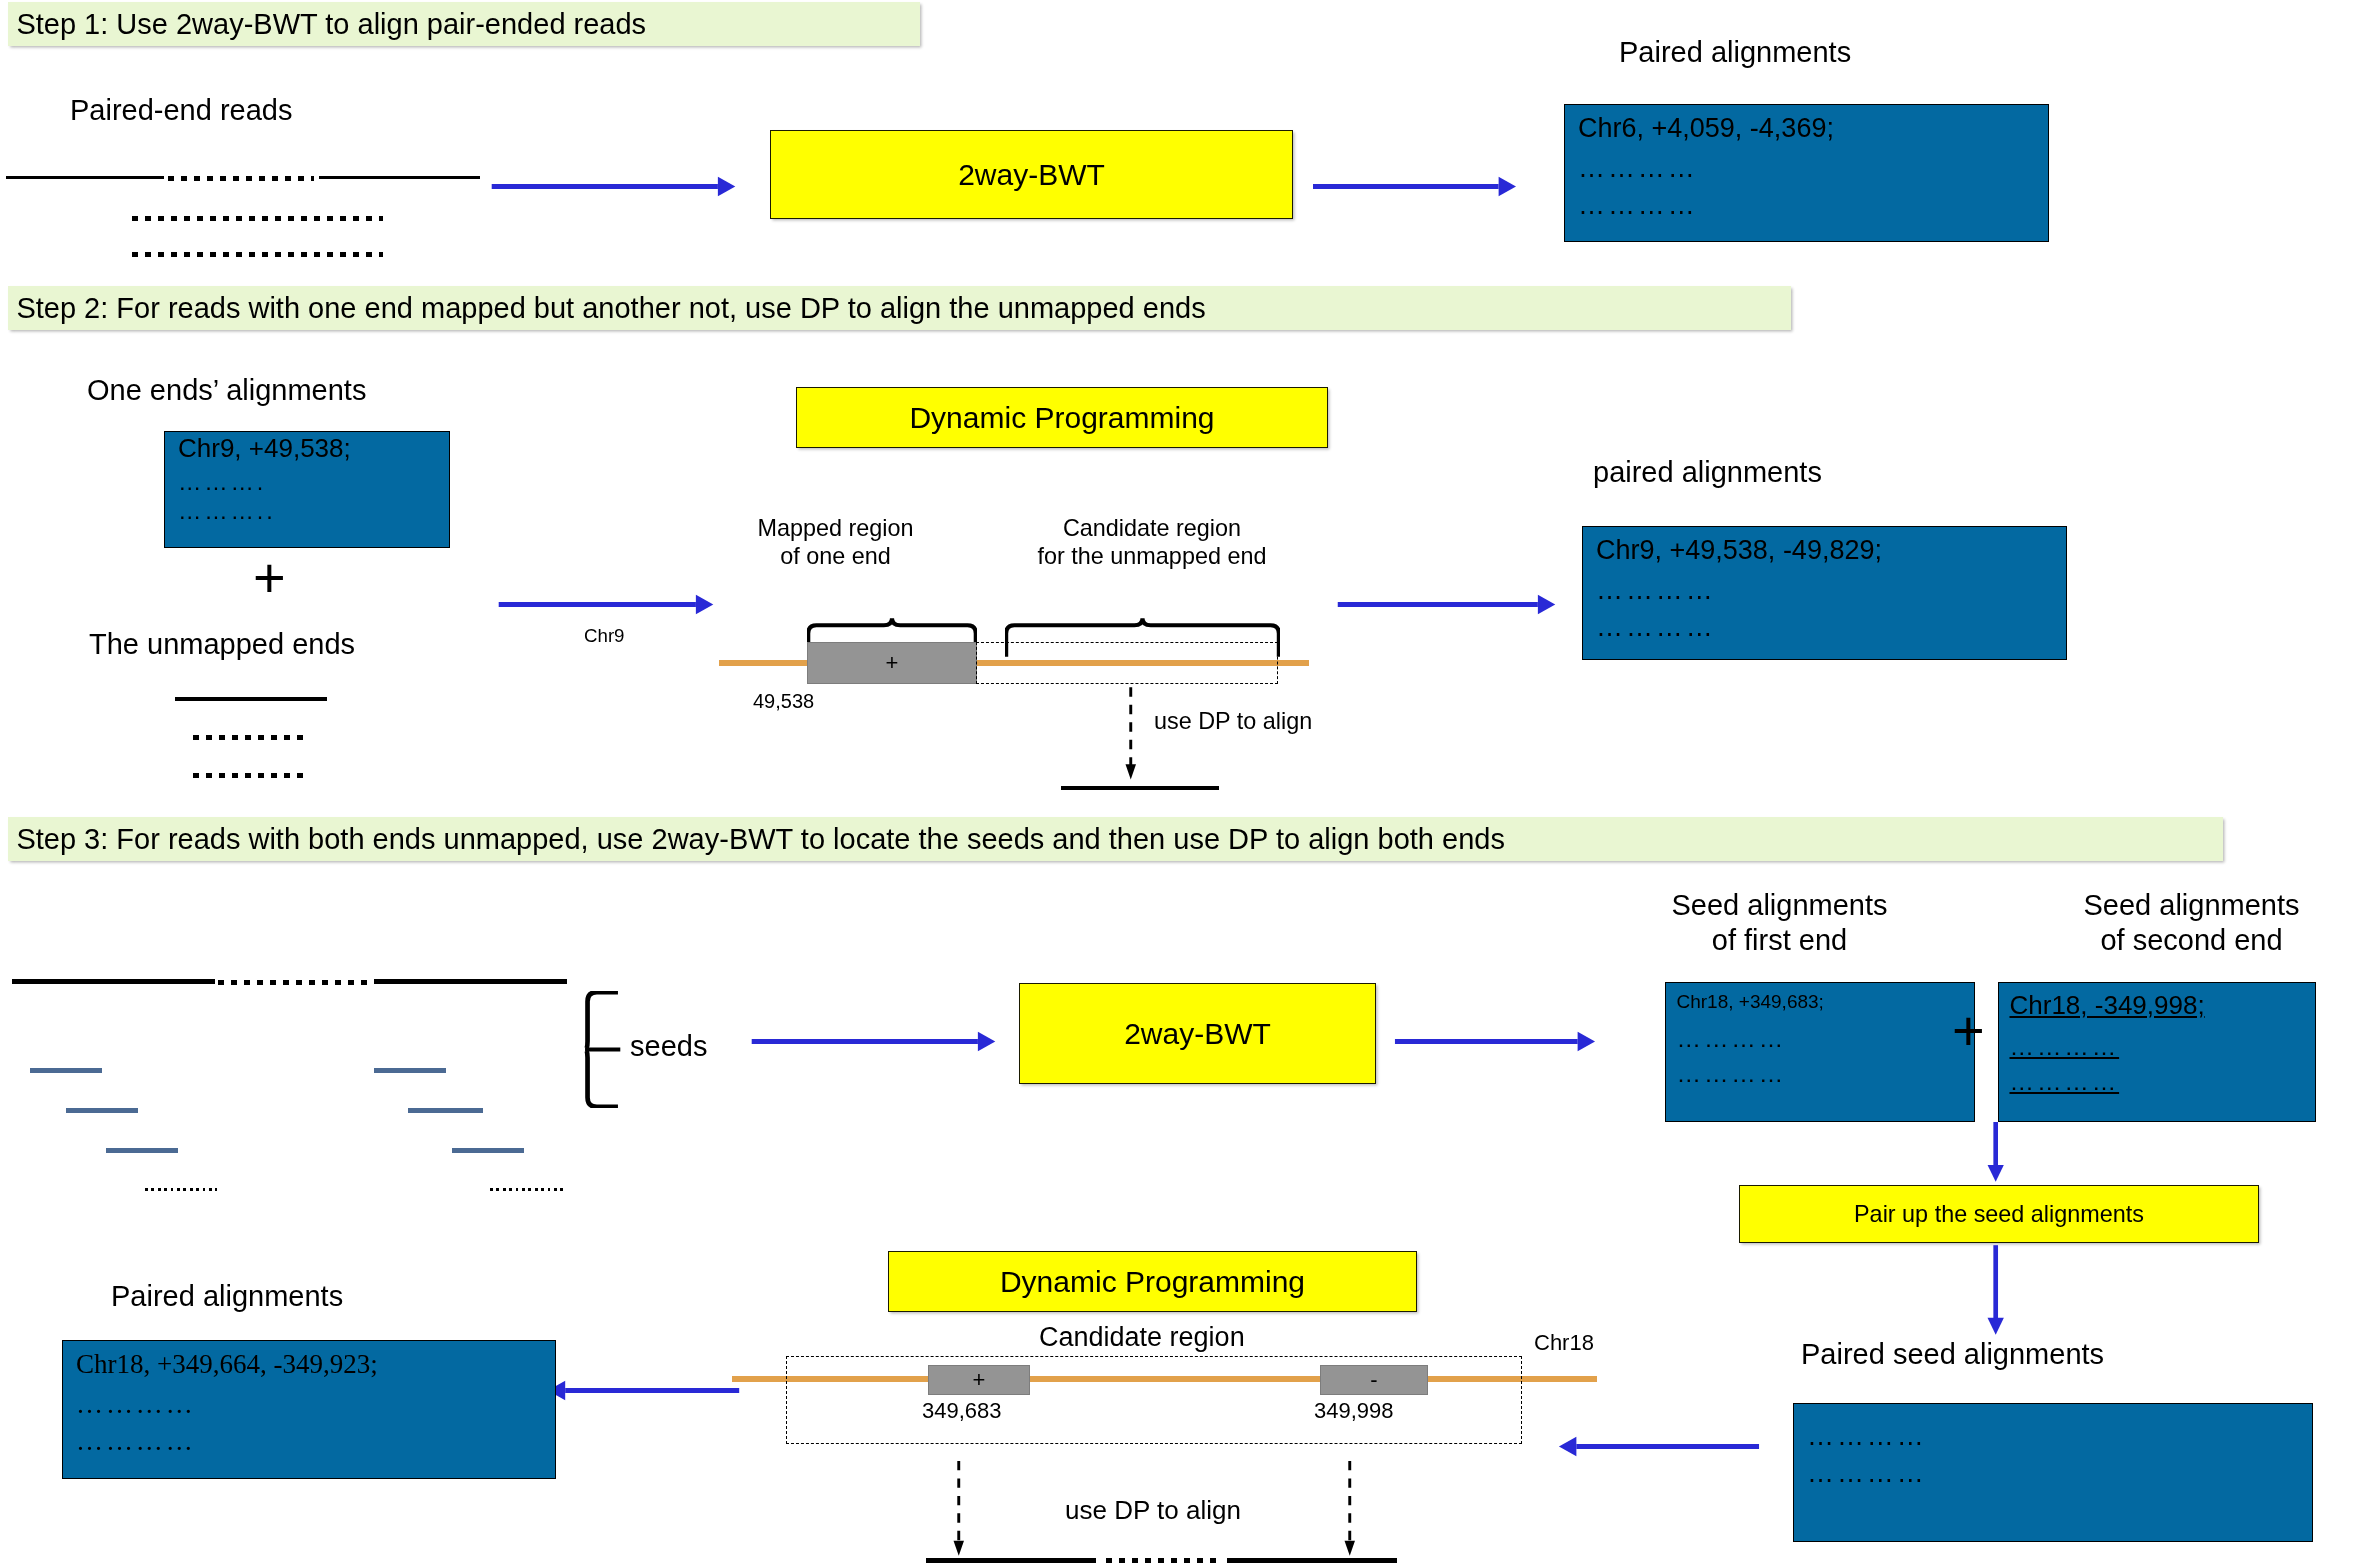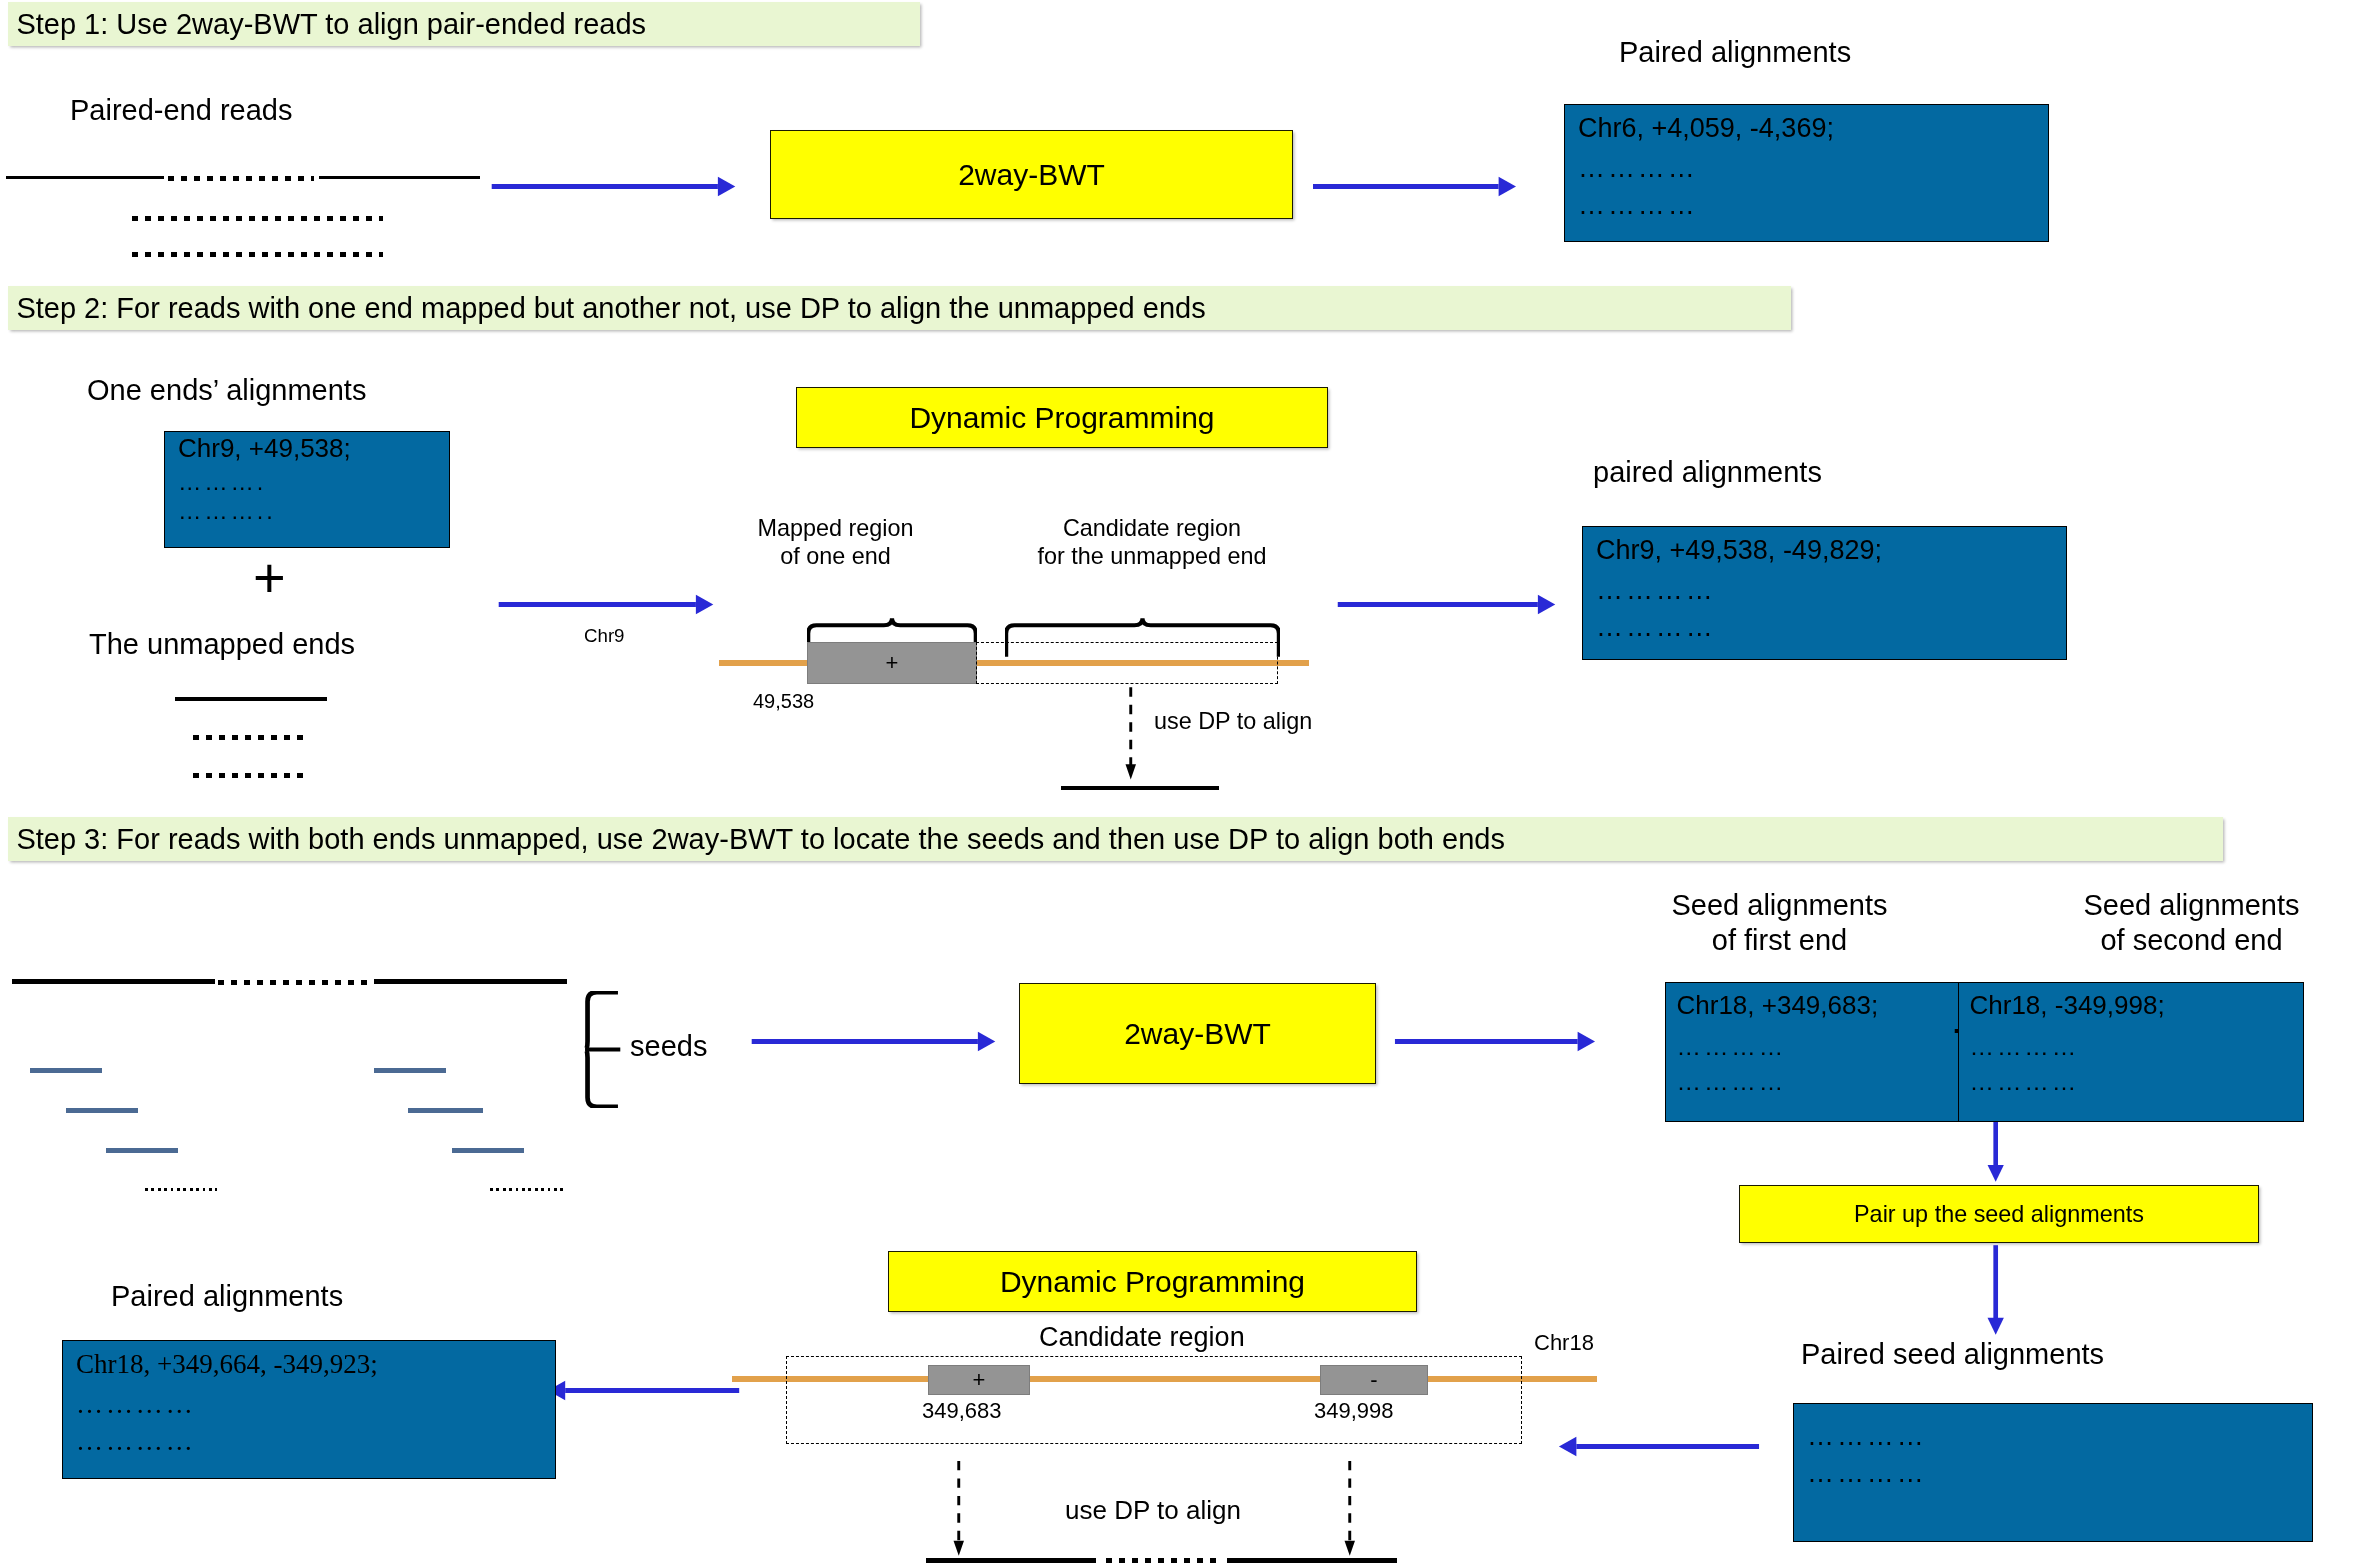--- a/index.html
+++ b/index.html
@@ -224,33 +224,33 @@
   <line x1="0" y1="25" x2="315" y2="25" stroke="#2929d6" stroke-width="9"></line>
   <polygon points="315,8 345,25 315,42" fill="#2929d6"></polygon>
 </svg>
 
 <div class="abs small-caption" style="left:1619px;top:888px;width:321px;font-size:29px;">
   <span style="display:block;">Seed alignments</span>
     <span style="display:block;">of first end</span>
 </div>
 
 <div class="abs align-box" style="left:1631px;top:982px;width:310px;height:140px;padding-left:10.5px;">
-  <div class="line1" style="font-size:26px;">Chr18, +349,683;</div>
+  <div class="line1" style="font-size:19px;">Chr18, +349,683;</div>
   <div class="dots" style="font-size:24.5px;margin-top:13px;">…………</div>
   <div class="dots" style="font-size:24.5px;margin-top:9.4px;">…………</div>
 </div>
 
 <div class="abs plus" style="left:1952px;top:1011px;">+</div>
 
 <div class="abs small-caption" style="left:2031px;top:888px;width:321px;font-size:29px;">
   <span style="display:block;">Seed alignments</span>
     <span style="display:block;">of second end</span>
 </div>
 
-<div class="abs align-box" style="left:1924px;top:982px;width:346px;height:140px;padding-left:10.5px;">
+<div class="abs align-box" style="left:1964px;top:982px;width:318px;height:140px;padding-left:10.5px;text-decoration:underline;">
   <div class="line1" style="font-size:26px;">Chr18, -349,998;</div>
   <div class="dots" style="font-size:24.5px;margin-top:13px;">…………</div>
   <div class="dots" style="font-size:24.5px;margin-top:9.4px;">…………</div>
 </div>
 
 <svg class="abs" style="left:1984px;top:1122px;" width="23.4" height="61" viewBox="0 0 40 105">
   <line x1="20" y1="0" x2="20" y2="78" stroke="#2929d6" stroke-width="8"></line>
   <polygon points="6,74 34,74 20,103" fill="#2929d6"></polygon>
 </svg>
 

